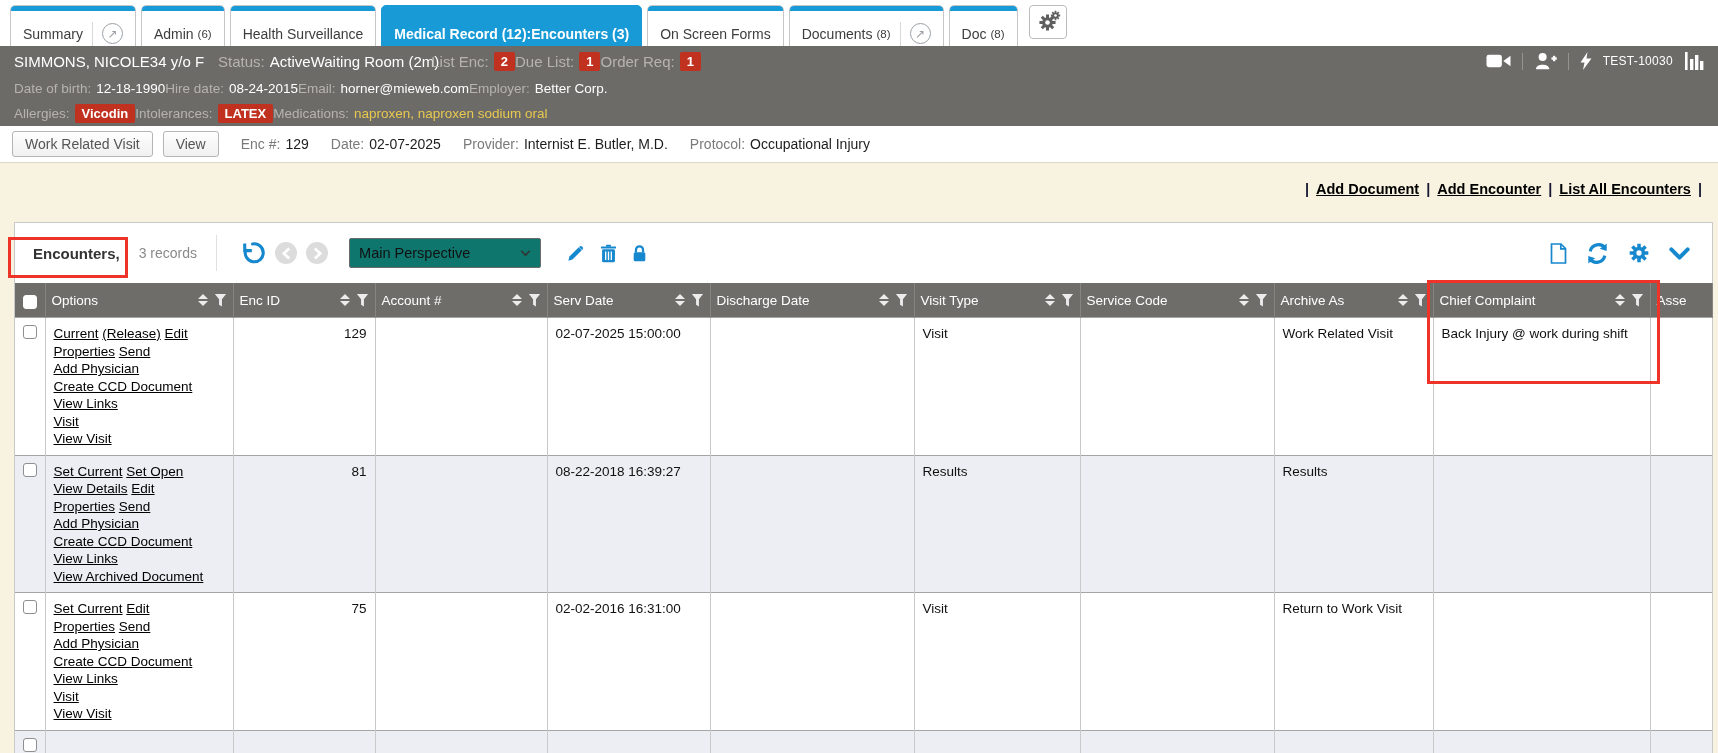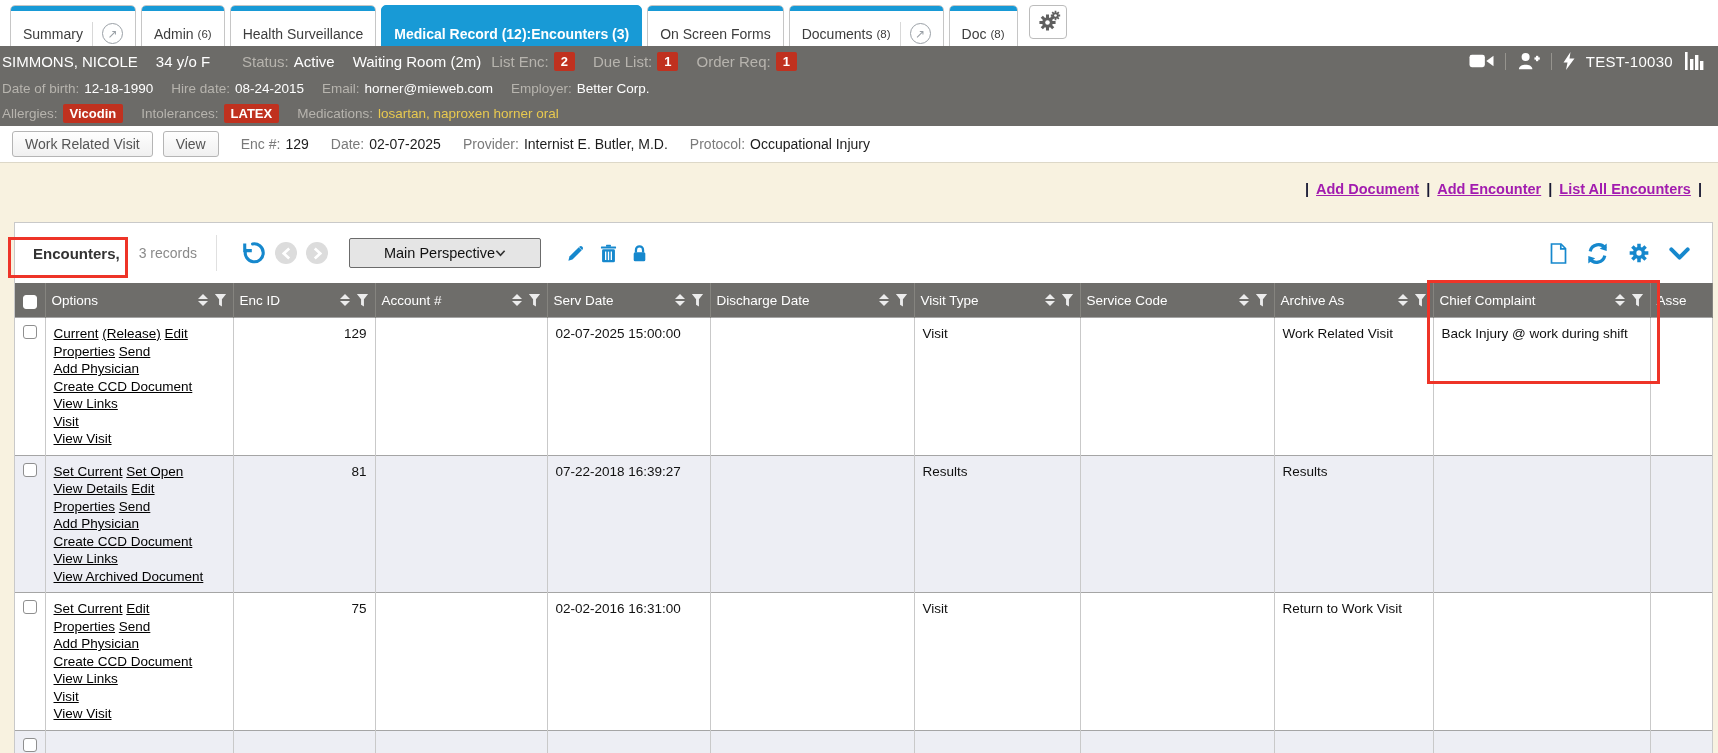--- a/index.html
+++ b/index.html
@@ -21,56 +21,56 @@
   .tab-sep{width:1px;height:24px;background:#d8d8d8;margin:0 9px;}
   .ext-ic{width:21px;height:21px;border-radius:50%;border:1.5px solid #9aa0a6;display:inline-flex;
           align-items:center;justify-content:center;color:#9aa0a6;font-size:12px;box-sizing:border-box;}
   .ext-ic::before{content:"\2197";}
   .cogbtn{position:relative;width:38px;height:34px;margin-left:6px;border:1px solid #bcbcbc;border-radius:4px;
           background:#fff;display:inline-flex;align-items:center;justify-content:center;cursor:pointer;}
   .cogbtn svg{color:#5f5f5f;}
   .cog-small{position:absolute;right:5px;top:4px;}
   
   .patient-band{position:absolute;left:0;top:46px;width:100%;height:80px;background:#6c6b68;color:#fff;box-sizing:border-box;}
-  .pline{display:flex;align-items:center;padding:0 2px;gap:18px;white-space:nowrap;}
+  .pline{display:flex;align-items:center;padding:0 14px;white-space:nowrap;}
   .pline1{height:30px;font-size:15px;}
   .pline2,.pline3{height:25px;font-size:13.5px;}
   .glabel{color:#b7b4ae;}
   .fgroup{display:flex;align-items:center;gap:5px;}
   .cbadge{background:#c0311f;color:#fff;padding:0 7px;height:19px;line-height:19px;border-radius:2px;
           font-size:13px;font-weight:bold;display:inline-block;}
   .meds{color:#e8c94f;}
   .pright{position:absolute;right:14px;top:0;height:30px;display:flex;align-items:center;gap:11px;}
   .vd{width:1px;height:17px;background:#96948e;}
-  .pid{font-size:15px;letter-spacing:.3px;}
+  .pid{font-size:12px;letter-spacing:.3px;}
   
   .enc-bar{position:absolute;left:0;top:126px;width:100%;height:37px;background:#fff;box-sizing:border-box;
            border-bottom:1px solid #ddd8c8;display:flex;align-items:center;padding:0 12px;gap:10px;font-size:14px;}
   .btn{border:1px solid #b5b5b5;border-radius:3px;background:linear-gradient(#fefefe,#f0f0f0);
        color:#555;font-size:14px;padding:4px 12px;cursor:pointer;font-family:inherit;}
   .enc-bar .fgroup{margin-left:12px;}
   .enc-bar .glabel{color:#7a7a7a;}
   .enc-bar .gval{color:#1d1d1d;}
   
   .content{position:absolute;left:0;top:163px;width:100%;height:590px;background:#f8f2e0;overflow:hidden;}
   .links-row{position:absolute;top:18px;right:16px;font-size:14.5px;font-weight:bold;color:#181833;}
-  .links-row a{color:#a21caf;text-decoration:underline;margin:0 3px;}
+  .links-row a{color:#000000;text-decoration:underline;margin:0 3px;}
   .links-row .pipe{text-decoration:none;}
   
   .panel{position:absolute;left:14px;top:59px;width:1699px;height:600px;background:#fff;
          border:1px solid #c9c9c9;box-sizing:border-box;}
   .gridbar{height:60px;display:flex;align-items:center;padding:0 12px;gap:9px;}
   .grid-title{font-size:15px;font-weight:bold;color:#333;margin-left:6px;}
   .grid-records{font-size:14px;color:#8a8a8a;margin-left:10px;}
   .vdiv{width:1px;height:36px;background:#e0e0e0;margin:0 14px 0 10px;}
   .tool-ic{display:inline-flex;align-items:center;justify-content:center;cursor:pointer;}
   .circ{width:22px;height:22px;border-radius:50%;background:#dcdcdc;display:inline-flex;
         align-items:center;justify-content:center;cursor:pointer;}
-  .perspective{width:192px;height:30px;border:1px solid #6b6b6b;border-radius:2px;background:#e5e5e5;
-               display:flex;align-items:center;justify-content:center;padding:0 18px;box-sizing:border-box;
+  .perspective{width:192px;height:30px;border:1px solid #6b6b6b;border-radius:2px;background:#0f766e;
+               display:flex;align-items:center;justify-content:space-between;padding:0 9px;box-sizing:border-box;
                font-size:14.5px;color:#111;margin:0 8px 0 12px;cursor:pointer;}
   .gridbar-right{margin-left:auto;display:flex;align-items:center;gap:19px;padding-right:10px;}
   
   table.grid{border-collapse:collapse;table-layout:fixed;width:1697px;}
   .grid thead th{background:#6e6d6a;color:#fff;font-weight:normal;font-size:13.5px;text-align:left;
                  padding:0 6px;height:27px;border-right:1px solid #85847f;overflow:hidden;}
   .thc{display:flex;align-items:center;justify-content:space-between;}
   .thicons{display:inline-flex;align-items:center;gap:7px;}
   .sort{display:inline-flex;flex-direction:column;gap:2px;cursor:pointer;}
   .sort::before{content:"";width:0;height:0;border-left:5px solid transparent;border-right:5px solid transparent;
@@ -237,21 +237,21 @@
     <span class="fgroup">
       <span class="glabel">Allergies:</span>
       <span class="cbadge">Vicodin</span>
     </span>
     <span class="fgroup">
       <span class="glabel">Intolerances:</span>
       <span class="cbadge">LATEX</span>
     </span>
     <span class="fgroup">
       <span class="glabel">Medications:</span>
-      <span class="meds">losartan, naproxen horner oral</span>
+      <span class="meds">naproxen, naproxen sodium oral</span>
     </span>
   </div>
 </div>
 
 <div class="enc-bar">
   <button class="btn">Work Related Visit</button>
   <button class="btn">View</button>
   <span class="fgroup">
     <span class="glabel">Enc #:</span>
     <span class="gval">129</span>
@@ -496,21 +496,21 @@
             <div class="opt-line"><a>Set Current</a> <a>Set Open</a></div>
             <div class="opt-line"><a>View Details</a> <a>Edit</a></div>
             <div class="opt-line"><a>Properties</a> <a>Send</a></div>
             <div class="opt-line"><a>Add Physician</a></div>
             <div class="opt-line"><a>Create CCD Document</a></div>
             <div class="opt-line"><a>View Links</a></div>
             <div class="opt-line"><a>View Archived Document</a></div>
           </td>
           <td class="num">81</td>
           <td></td>
-          <td>07-22-2018 16:39:27</td>
+          <td>08-22-2018 16:39:27</td>
           <td></td>
           <td>Results</td>
           <td></td>
           <td>Results</td>
           <td></td>
           <td></td>
         </tr>
         <tr>
           <td class="sel"><span class="cb"></span></td>
           <td>

